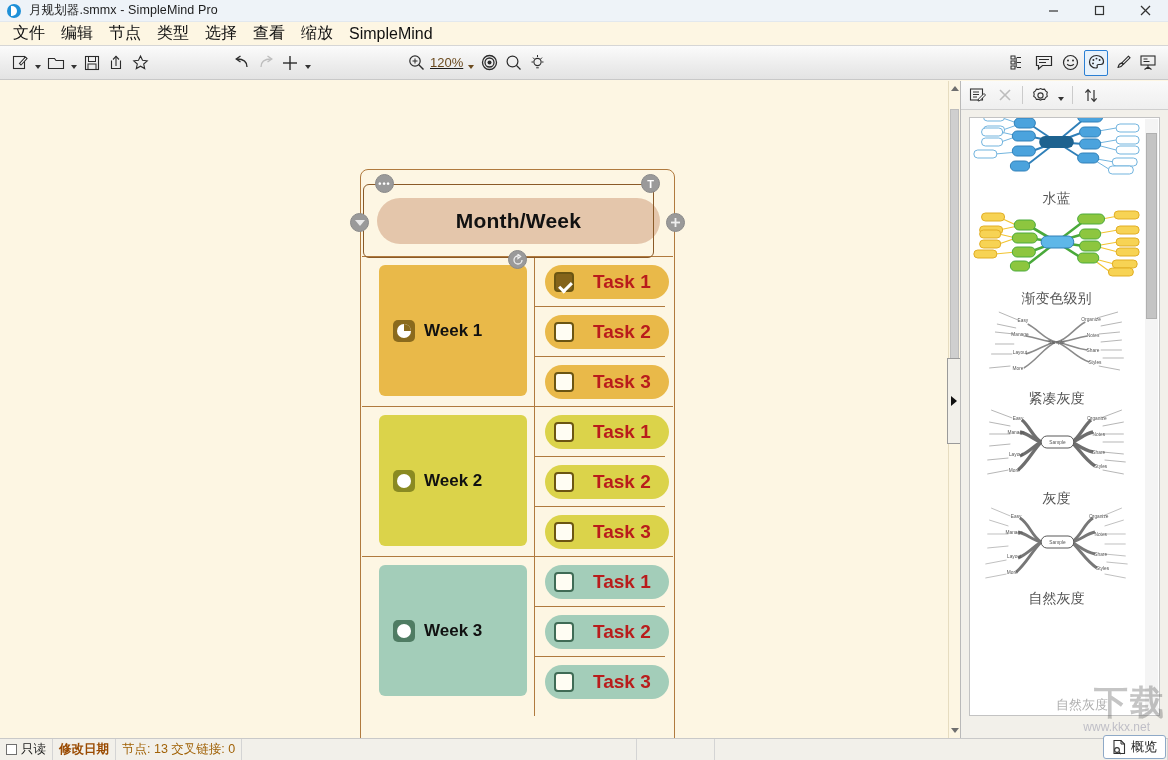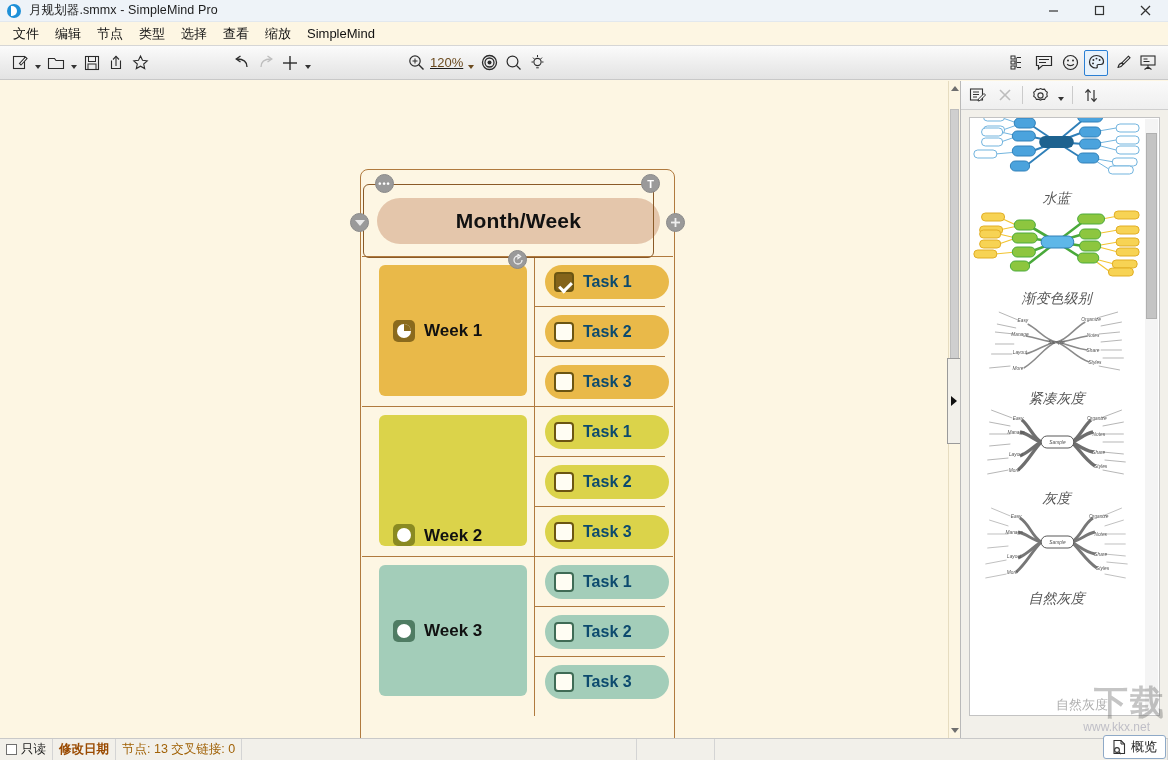--- a/index.html
+++ b/index.html
@@ -33,21 +33,21 @@
     width:46px; height:100%; display:flex; align-items:center; justify-content:center;
     font-size:13px; color:#333;
   }
 
   
   #menubar {
     height:23px; background:#fdf6e3; display:flex; align-items:center;
     padding-left:6px; gap:2px;
   }
   .menu-item {
-    padding:18px 7px; font-size:13px; color:#111; white-space:nowrap;
+    padding:18px 7px; font-size:16px; color:#111; white-space:nowrap;
   }
 
   
   #toolbar {
     height:35px;
     background:linear-gradient(#fbfbfb,#ececec 60%,#e3e3e3);
     border-top:1px solid #d6d6d6;
     border-bottom:1px solid #c8c8c8;
     display:flex; align-items:center; padding:0 8px;
     position:relative;
@@ -123,21 +123,21 @@
   .week-row .wbox {
     position:absolute; left:17px; top:8px; width:148px; height:131px;
     border-radius:6px; display:flex; align-items:center; padding-left:14px;
   }
   .wbox .wlabel { font-size:17px; font-weight:bold; color:#111; margin-left:9px; }
   .vdiv { position:absolute; left:172px; top:0; bottom:0; width:1px; background:#b07a3e; }
   .task {
     position:absolute; left:183px; width:124px; height:34px;
     border-radius:17px; display:flex; align-items:center; padding-left:9px;
   }
-  .task .tlabel { font-size:16px; font-weight:bold; color:#0c4a6e; margin-left:9px; }
+  .task .tlabel { font-size:19px; font-weight:bold; color:#b91c1c; margin-left:19px; }
   .tsep { position:absolute; left:172px; right:8px; height:1px; background:#b07a3e; }
 
   
   .cbox {
     width:20px; height:20px; border-radius:4px; border:2px solid #6b5512;
     background:#fffdf3; flex:none; position:relative;
   }
   .cbox.checked { background:#84631a; border-color:#6b5512; }
   .cbox.checked::after{
     content:""; position:absolute; left:3px; top:8px; width:10px; height:5px;
@@ -184,21 +184,21 @@
     position:absolute; left:8px; top:36px; right:8px; bottom:22px;
     background:#fff; border:1px solid #c3c3c3; overflow:hidden;
   }
   #rp-scroll {
     position:absolute; right:1px; top:1px; width:13px; bottom:1px; background:#f4f4f4;
   }
   #rp-thumb {
     position:absolute; left:1px; width:11px; top:14px; height:186px;
     background:#c4c4c4; border:1px solid #b0b0b0;
   }
-  .theme { position:absolute; left:0; right:16px;font-style:italic; }
+  .theme { position:absolute; left:0; right:16px; }
   .theme-name {
     text-align:center; font-size:14px; color:#555; padding-top:2px;
   }
   .mini { position:relative; width:100%; height:92px; }
   .mini svg { display:block; width:100%; height:100%; }
 
   
   #watermark {
     position:absolute; right:2px; bottom:12px; z-index:30;
     font-size:34px; font-weight:bold; color:rgba(90,90,90,.35);
@@ -472,21 +472,21 @@
           <span class="tlabel">Task 2</span>
         </div>
         <div class="tsep" style="top:99px;"></div>
         <div class="task" style="top:108px;background:#e9b949;">
           <span class="cbox"></span>
           <span class="tlabel">Task 3</span>
         </div>
       </div>
 
       <div class="week-row" style="top:236px;height:160px;">
-        <div class="wbox" style="background:#dbd34a;align-items:flex-end;">
+        <div class="wbox" style="background:#dbd34a;">
           <span class="pie" style="background:#8a8a22;">
               <span class="disc"></span>
             </span>
           <span class="wlabel">Week 2</span>
         </div>
         <div class="vdiv"></div>
         <div class="task" style="top:8px;background:#dbd34a;">
           <span class="cbox"></span>
           <span class="tlabel">Task 1</span>
         </div>

